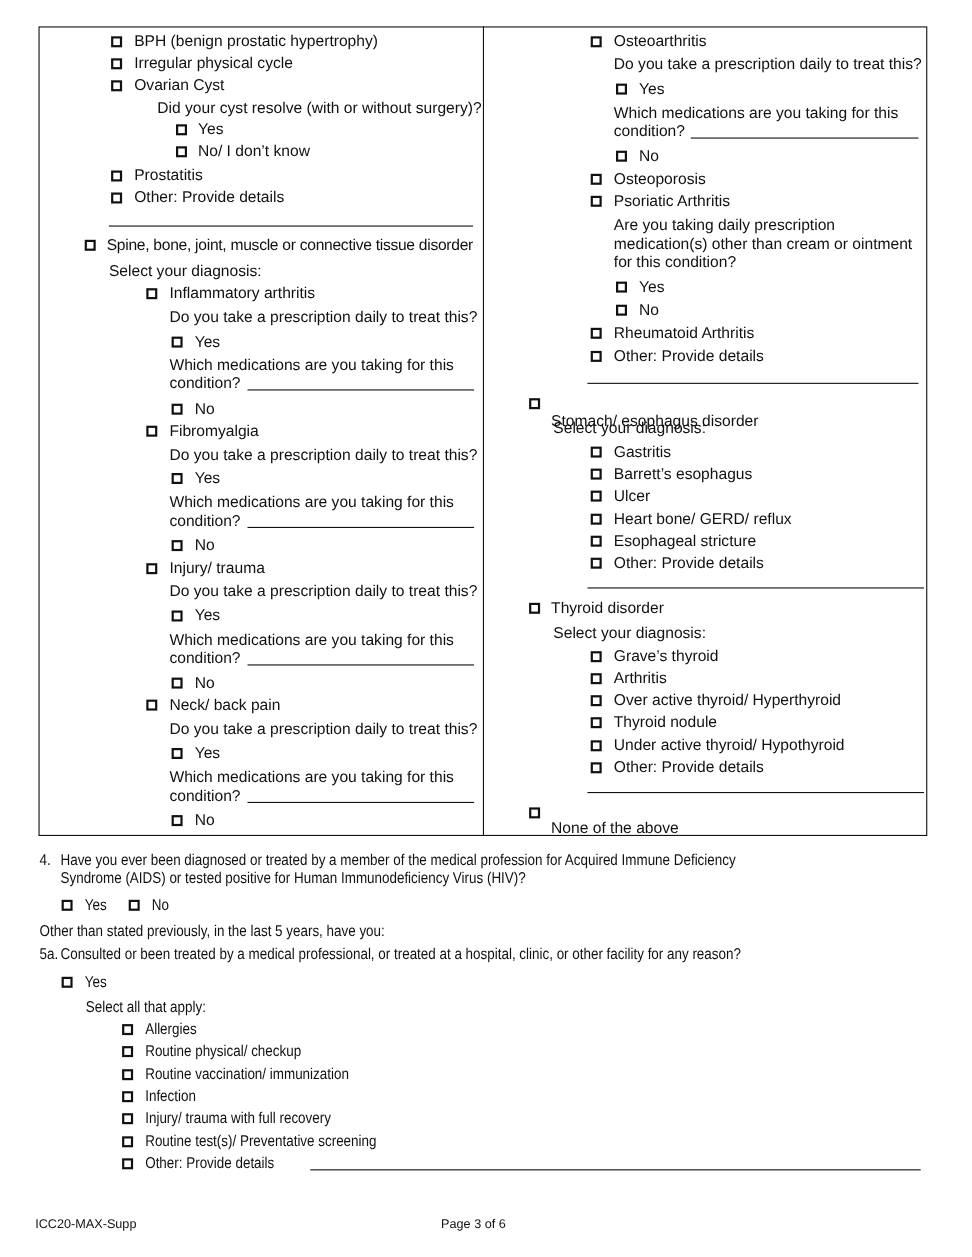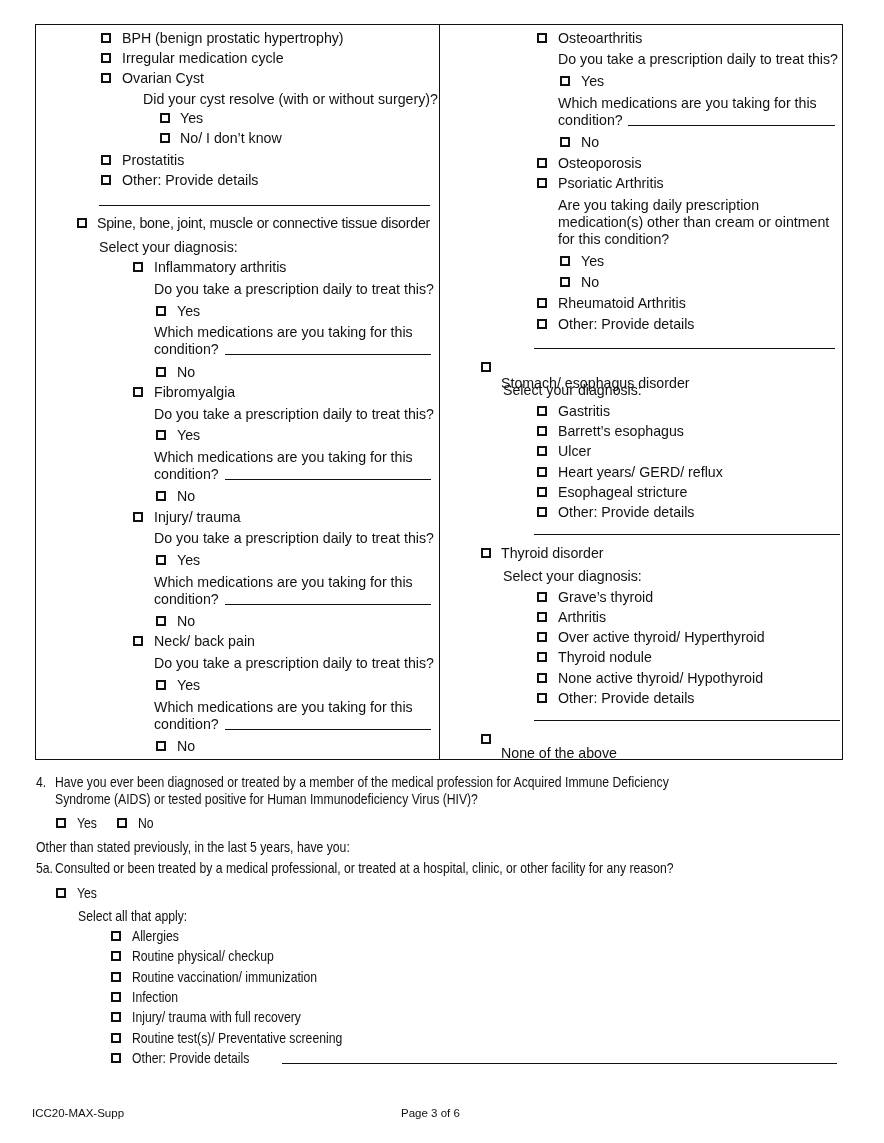--- a/index.html
+++ b/index.html
@@ -19,21 +19,21 @@
 <body>
 
 <div class="frame"></div>
 <div class="vline" style="left:439px; top:24px; height:736px;"></div>
 
 <div>
   <span class="box" style="left:101px;top:33px;"></span>
   <span class="abs t" style="left:122px;top:30px;">BPH (benign prostatic hypertrophy)</span>
 
   <span class="box" style="left:101px;top:53px;"></span>
-  <span class="abs t" style="left:122px;top:50px;">Irregular medication cycle</span>
+  <span class="abs t" style="left:122px;top:50px;">Irregular physical cycle</span>
 
   <span class="box" style="left:101px;top:73px;"></span>
   <span class="abs t" style="left:122px;top:70px;">Ovarian Cyst</span>
 
   <span class="abs t" style="left:143px;top:91px;">Did your cyst resolve (with or without surgery)?</span>
   <span class="box" style="left:160px;top:113px;"></span>
   <span class="abs t" style="left:180px;top:110px;">Yes</span>
   <span class="box" style="left:160px;top:133px;"></span>
   <span class="abs t" style="left:180px;top:130px;">No/ I don’t know</span>
 
@@ -128,41 +128,41 @@
   <span class="abs t" style="left:501px;top:375px;">Stomach/ esophagus disorder</span>
   <span class="abs t" style="left:503px;top:382px;">Select your diagnosis:</span>
 
   <span class="box" style="left:537px;top:406px;"></span>
   <span class="abs t" style="left:558px;top:403px;">Gastritis</span>
   <span class="box" style="left:537px;top:426px;"></span>
   <span class="abs t" style="left:558px;top:423px;">Barrett’s esophagus</span>
   <span class="box" style="left:537px;top:446px;"></span>
   <span class="abs t" style="left:558px;top:443px;">Ulcer</span>
   <span class="box" style="left:537px;top:467px;"></span>
-  <span class="abs t" style="left:558px;top:464px;">Heart years/ GERD/ reflux</span>
+  <span class="abs t" style="left:558px;top:464px;">Heart bone/ GERD/ reflux</span>
   <span class="box" style="left:537px;top:487px;"></span>
   <span class="abs t" style="left:558px;top:484px;">Esophageal stricture</span>
   <span class="box" style="left:537px;top:507px;"></span>
   <span class="abs t" style="left:558px;top:504px;">Other: Provide details</span>
   <div class="hline" style="left:534px;top:534px;width:306px;"></div>
 
   <span class="box" style="left:481px;top:548px;"></span>
   <span class="abs t" style="left:501px;top:545px;">Thyroid disorder</span>
   <span class="abs t" style="left:503px;top:568px;">Select your diagnosis:</span>
 
   <span class="box" style="left:537px;top:592px;"></span>
   <span class="abs t" style="left:558px;top:589px;">Grave’s thyroid</span>
   <span class="box" style="left:537px;top:612px;"></span>
   <span class="abs t" style="left:558px;top:609px;">Arthritis</span>
   <span class="box" style="left:537px;top:632px;"></span>
   <span class="abs t" style="left:558px;top:629px;">Over active thyroid/ Hyperthyroid</span>
   <span class="box" style="left:537px;top:652px;"></span>
   <span class="abs t" style="left:558px;top:649px;">Thyroid nodule</span>
   <span class="box" style="left:537px;top:673px;"></span>
-  <span class="abs t" style="left:558px;top:670px;">None active thyroid/ Hypothyroid</span>
+  <span class="abs t" style="left:558px;top:670px;">Under active thyroid/ Hypothyroid</span>
   <span class="box" style="left:537px;top:693px;"></span>
   <span class="abs t" style="left:558px;top:690px;">Other: Provide details</span>
   <div class="hline" style="left:534px;top:720px;width:306px;"></div>
 
   <span class="box" style="left:481px;top:734px;"></span>
   <span class="abs t" style="left:501px;top:745px;">None of the above</span>
 </div>
 
 <div>
   <span class="abs tc" style="left:36px;top:774px;">4.</span>

